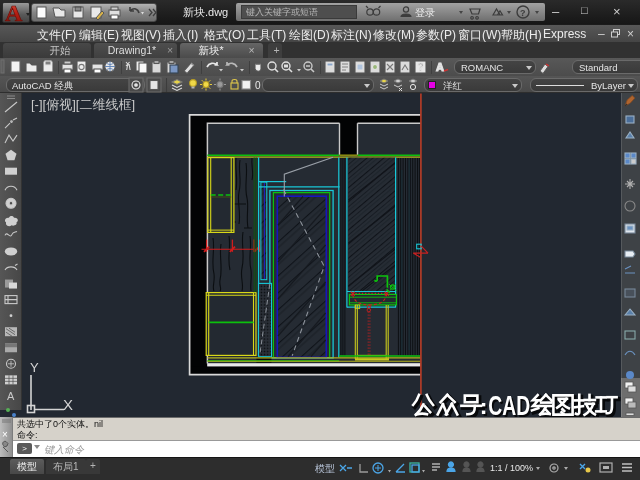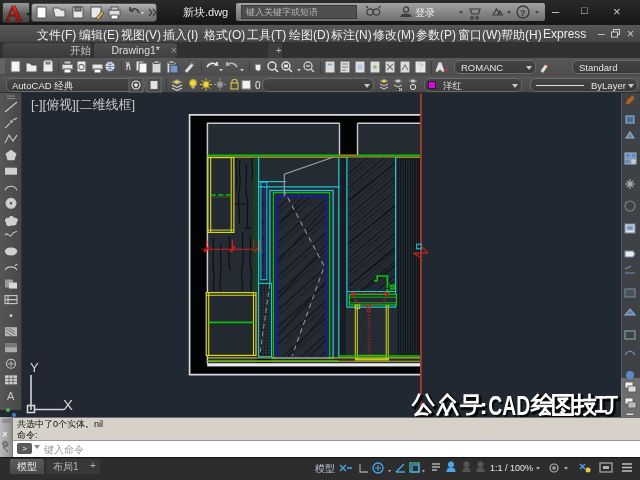--- a/index.html
+++ b/index.html
@@ -12,21 +12,21 @@
 #alogo{position:absolute;left:2px;top:2px;width:28px;height:21px;border-radius:2px;background:linear-gradient(#9a9a9a,#5a5a5a 60%,#454545);border:1px solid #2a2a2a}
 #title{position:absolute;left:183px;top:5px;color:#e8e8e8;font-size:11px}
 #infocenter{position:absolute;left:236px;top:3px;width:309px;height:18px;border-radius:2px;background:linear-gradient(#a2a2a2,#6f6f6f)}
 #searchbox{position:absolute;left:5px;top:2px;width:116px;height:14px;background:#4e4e4e;border:1px solid #3a3a3a;color:#b5b5b5;font-size:9px;line-height:13px;padding-left:4px}
 .winbtn{position:absolute;top:4px;color:#cfcfcf;font-size:13px}
 
 #menubar{position:absolute;left:0;top:24px;width:640px;height:18px;background:linear-gradient(#575757,#454545);border-top:1px solid #1a1a1a}
 .mi{position:absolute;top:27px;color:#ececec;font-size:12px;white-space:nowrap;letter-spacing:0}
 
 #tabrow{position:absolute;left:0;top:42px;width:640px;height:16px;background:#313131}
-.ftab{position:absolute;top:43px;height:15px;font-size:10.5px;color:#c3c3c3;text-align:right;border-radius:3px 3px 0 0}
+.ftab{position:absolute;top:43px;height:15px;font-size:10.5px;color:#c3c3c3;text-align:center;border-radius:3px 3px 0 0}
 
 #tb1{position:absolute;left:0;top:58px;width:640px;height:18px;background:linear-gradient(#585858,#4c4c4c)}
 #tb2{position:absolute;left:0;top:76px;width:640px;height:17px;background:linear-gradient(#555555,#494949);border-bottom:1px solid #2e2e2e}
 .drop{position:absolute;background:linear-gradient(#444,#3a3a3a);border:1px solid #6a6a6a;border-radius:6px;color:#e6e6e6;font-size:9.5px;overflow:hidden;white-space:nowrap}
 .drop .arr{position:absolute;right:3px;top:5px;width:0;height:0;border-left:3px solid transparent;border-right:3px solid transparent;border-top:4px solid #c9c9c9}
 
 #main{position:absolute;left:0;top:93px;width:640px;height:324px;background:#222831}
 #lefttb{position:absolute;left:0;top:93px;width:22px;height:317px;background:linear-gradient(90deg,#565656,#474747);border-right:1px solid #333}
 #righttb{position:absolute;left:621px;top:93px;width:19px;height:285px;background:#3e4246;border-left:1px solid #55595d}
 #righttb2{position:absolute;left:621px;top:378px;width:19px;height:40px;background:#6e6e6e;border-left:1px solid #808080}
@@ -119,20 +119,21 @@
 <div class="mi" style="left:598px;color:#cfcfcf">–</div>
 <svg class="abs" style="left:611px;top:29px" width="10" height="9">
       <rect x="2.5" y="0.5" width="6" height="5" fill="none" stroke="#cfcfcf"></rect>
       <rect x="0.5" y="3" width="6" height="5" fill="#454545" stroke="#cfcfcf"></rect>
     </svg>
 <div class="mi" style="left:627px;color:#cfcfcf">×</div>
 
 <div id="tabrow"></div>
 <div class="ftab" style="left:3px;width:88px;background:linear-gradient(#484848,#3a3a3a);padding:1px 0 0 26px">开始</div>
 <div class="ftab" style="left:94px;width:83px;background:linear-gradient(#4e4e4e,#404040);padding:1px 0 0 10px;color:#dedede">Drawing1* <span style="color:#999;margin-left:8px">×</span></div>
+<div class="ftab" style="left:180px;width:83px;background:linear-gradient(#656565,#4b4b4b);padding:1px 0 0 10px;color:#f2f2f2">新块* <span style="color:#bbb;margin-left:22px">×</span></div>
 <div class="ftab" style="left:268px;width:14px;background:#3e3e3e;padding:1px 0 0 3px;color:#b5b5b5">+</div>
 
 <div id="tb1"></div>
 <svg class="abs" style="left:0;top:58px" width="640" height="18">
   <g fill="none" stroke="#e2e2e2" stroke-width="1.1">
     <rect x="1" y="2" width="3" height="13" fill="#5e5e5e" stroke="#6e6e6e"></rect>
     <rect x="11" y="3" width="9" height="11" fill="#f4f4f4" stroke="#666"></rect>
     <path d="M26,14 h11 v-7 h-5 l-2,-2 h-4 z" fill="#ececec" stroke="#555"></path>
     <rect x="43" y="3" width="10" height="11" fill="#ececec" stroke="#555"></rect>
         <rect x="45" y="3" width="6" height="4" fill="#808080"></rect>
@@ -583,21 +584,21 @@
 <div id="cmdstrip"></div>
 <svg class="abs" style="left:0;top:417px" width="13" height="40">
   <path d="M2,3 h9 M2,5 h9" stroke="#777" stroke-width="1"></path>
   <text x="2" y="21" font-size="10" fill="#fff">×</text>
   <path d="M3,30 l5,5 m-4.5,-6.5 c-2,-2 0,-5 2.5,-4 l2,2 -1,2.5 -2.5,1 z" stroke="#555" fill="#888" stroke-width="1"></path>
 </svg>
 <div id="cmdhist">共选中了0个实体。nil<br>命令:</div>
 <div id="cmdinput"></div>
 <div class="abs" style="left:17px;top:443px;width:15px;height:11px;background:#5a5a5a;border-radius:2px;color:#fff;font-size:8px;text-align:center;line-height:11px">&gt;</div>
 <div class="abs" style="left:34px;top:445px;width:0;height:0;border-left:3px solid transparent;border-right:3px solid transparent;border-top:4px solid #888"></div>
-<div class="abs" style="left:44px;top:443px;color:#9a9a9a;font-size:10px;">键入命令</div>
+<div class="abs" style="left:44px;top:443px;color:#9a9a9a;font-size:10px;font-style:italic">键入命令</div>
 
 <div id="statusbar"></div>
 <div class="stab" style="left:10px;background:linear-gradient(#5c5c5c,#484848);color:#f0f0f0">模型</div>
 <div class="stab" style="left:46px;background:#383838">布局1</div>
 <div class="stab" style="left:86px;background:#383838;color:#b5b5b5;padding:1px 4px">+</div>
 <svg class="abs" style="left:312px;top:458px" width="328" height="21">
   <text x="3" y="14" font-size="10" fill="#b8c4d8">模型</text>
   <g fill="none" stroke-width="1.3">
     <path d="M28,13 l6,-6 m0,6 l-6,-6 m7,3 h5" stroke="#4ba6e8"></path>
     <path d="M48,6 v8 h8" stroke="#9a9a9a"></path>

